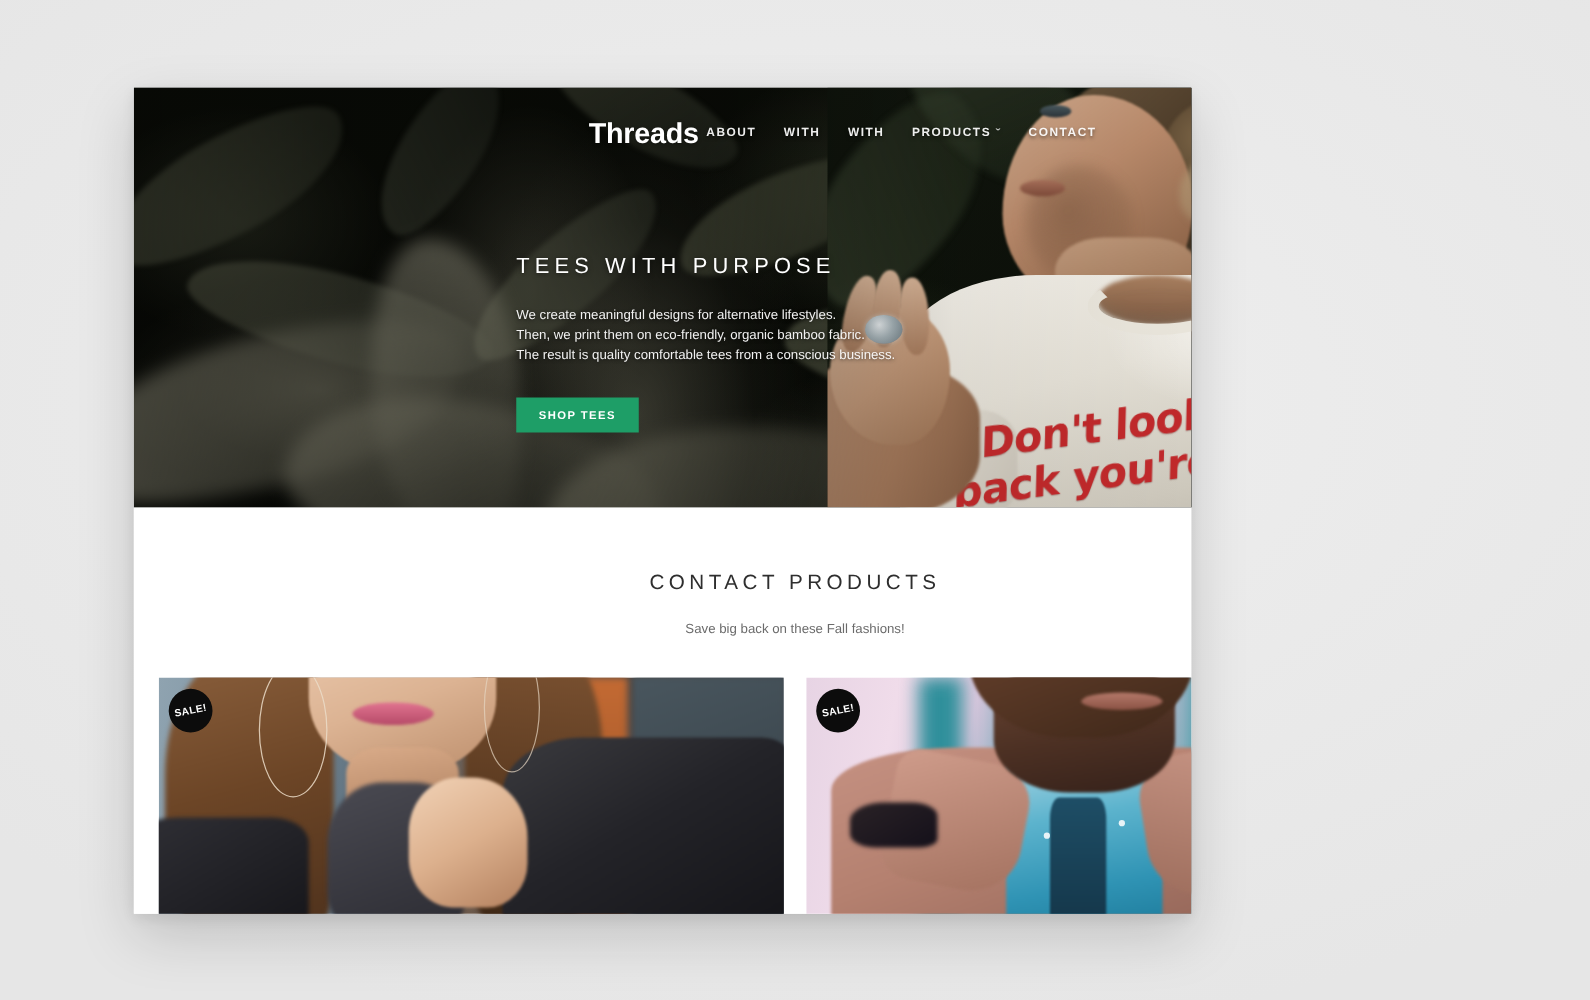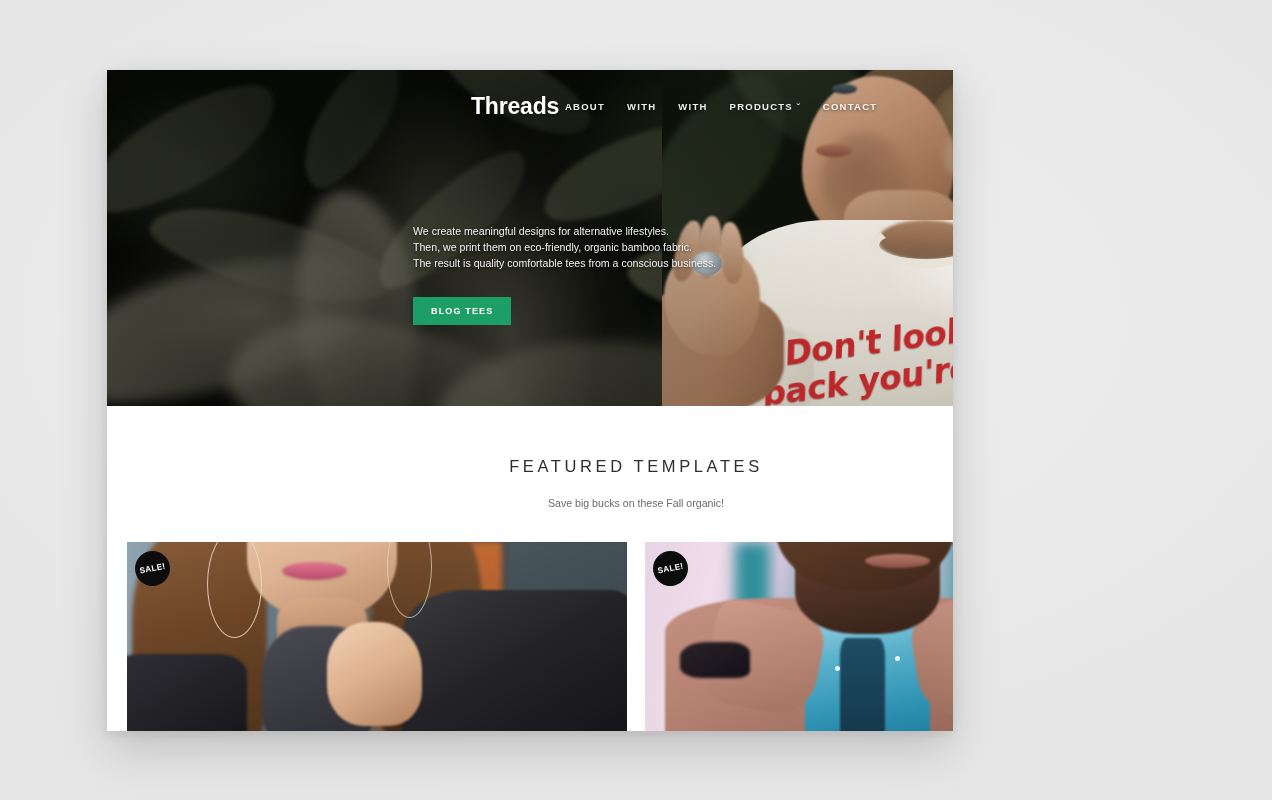--- a/index.html
+++ b/index.html
@@ -621,30 +621,31 @@
           <span>PRODUCTS</span>
           <span class="caret">ˇ</span>
         </a>
         <a class="nav-link" href="#">
           <span>CONTACT</span>
         </a>
       </nav>
     </header>
 
     <div id="hero-copy">
+      <h1 id="hero-title">TEES WITH PURPOSE</h1>
       <p id="hero-paragraph">We create meaningful designs for alternative lifestyles.
 Then, we print them on eco-friendly, organic bamboo fabric.
 The result is quality comfortable tees from a conscious business.</p>
-      <button id="shop-tees-button">BLOG TEES</button>
+      <button id="shop-tees-button">SHOP TEES</button>
     </div>
   </section>
 
   <section id="featured">
-    <h2 id="featured-title">FEATURED TEMPLATES</h2>
-    <p id="featured-subtitle">Save big bucks on these Fall organic!</p>
+    <h2 id="featured-title">CONTACT PRODUCTS</h2>
+    <p id="featured-subtitle">Save big back on these Fall fashions!</p>
 
     <div id="product-grid">
 
       <article class="product-card">
         <div class="pimg-1">
           <div class="p1-door"></div>
           <div class="p1-wall"></div>
           <div class="p1-hair-l"></div>
           <div class="p1-hair-r"></div>
           <div class="p1-face"></div>

